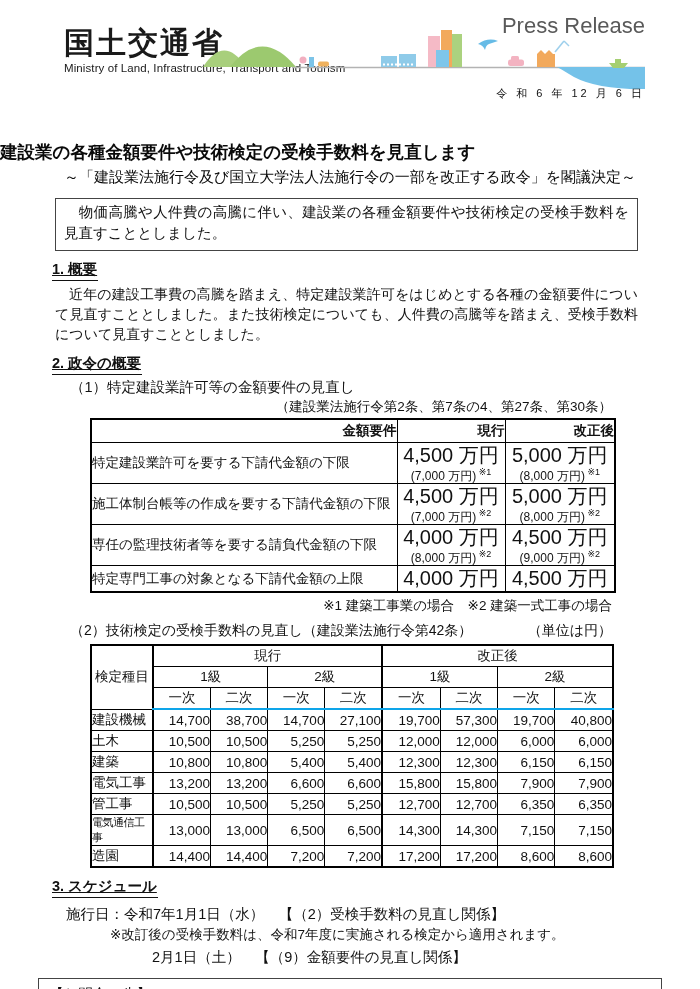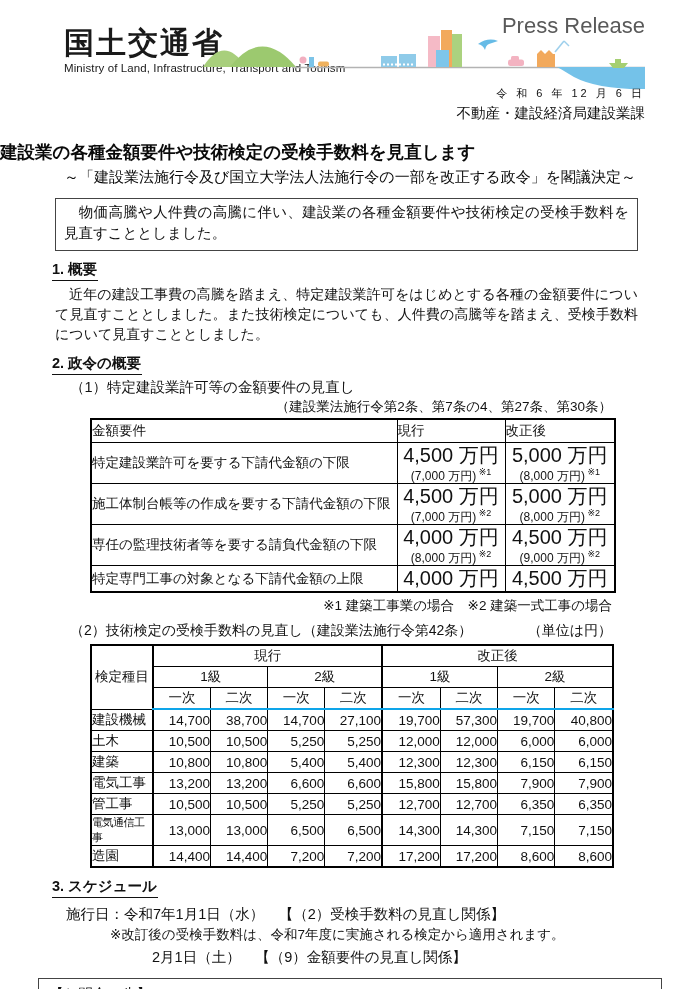--- a/index.html
+++ b/index.html
@@ -18,29 +18,29 @@
   .date-block{position:absolute;right:55px;top:86px;text-align:right;}
   .date-line{font-size:11px;letter-spacing:3px;color:#111;}
   .dept-line{font-size:14.5px;margin-top:3px;color:#111;}
   
   .title-main{margin:12px 0 0;text-align:left;font-size:17.5px;font-weight:700;color:#0a0a0a;}
   .title-sub{margin:4px 0 0;text-align:center;font-size:15px;color:#0a0a0a;}
   
   .summary-box{margin:11px 62px 0 55px;border:1.2px solid #444;padding:3px 8px 6px;font-size:14.5px;line-height:1.45;text-align:justify;}
   
   .sec-heading{margin:9px 0 0 52px;font-size:14.5px;font-weight:700;}
-  .sec-heading .heading-u{display:inline-block;border-bottom:1.6px solid #111;padding:0 1px 1px 0;}
+  .sec-heading .heading-u{display:inline-block;border-bottom:1.6px solid #111;padding:0 1px 1px 0;text-decoration:underline;}
   .overview-body{margin:4px 62px 0 55px;font-size:14px;line-height:1.42;text-align:justify;}
   .item-title{margin:3px 0 0 70px;font-size:14.5px;}
   .law-ref{margin:1px 88px 0 0;text-align:right;font-size:13.5px;}
   
   table{border-collapse:collapse;}
   .amount-table{margin:2px 0 0 90px;width:524px;table-layout:fixed;border:2px solid #000;font-size:13.5px;}
   .amount-table th,.amount-table td{border:1px solid #000;padding:0;}
-  .amount-table th{font-weight:400;height:22px;text-align:left;}
+  .amount-table th{font-weight:700;height:22px;text-align:right;}
   .at-label{padding-left:6px;height:36px;vertical-align:middle;font-size:13.5px;}
   .at-val{text-align:center;vertical-align:middle;}
   .at-main{font-size:20px;line-height:1.25;}
   .at-sub{font-size:12px;line-height:1.1;}
   .at-note{font-size:9px;}
   .amount-table tr.single .at-label,.amount-table tr.single .at-val{height:23px;}
   .footnote{margin:4px 88px 0 0;text-align:right;font-size:13.5px;}
   .item2-line{margin:7px 88px 0 70px;display:flex;justify-content:space-between;font-size:14px;}
   
   .fee-table{margin:4px 0 0 90px;width:524px;table-layout:fixed;border:2px solid #000;font-size:13.5px;}
@@ -98,21 +98,20 @@
     <g>
       <path d="M409,35 l4,5 l11,0 l4,-5 z" fill="#a5cf72"></path>
       <rect x="415" y="31" width="6" height="4" fill="#a5cf72"></rect>
     </g>
   </svg>
 
   <div class="press-release">Press Release</div>
 
   <div class="date-block">
     <div class="date-line">令 和 6 年 12 月 6 日</div>
-    <div class="dept-line">不動産・建設経済局建設業課</div>
   </div>
 </div>
 
 <div class="title-main">建設業の各種金額要件や技術検定の受検手数料を見直します</div>
 <div class="title-sub">～「建設業法施行令及び国立大学法人法施行令の一部を改正する政令」を閣議決定～</div>
 
 <div class="summary-box">　物価高騰や人件費の高騰に伴い、建設業の各種金額要件や技術検定の受検手数料を見直すこととしました。</div>
 
 <div class="sec-heading"><span class="heading-u">1. 概要</span></div>
 <div class="overview-body">　近年の建設工事費の高騰を踏まえ、特定建設業許可をはじめとする各種の金額要件について見直すこととしました。また技術検定についても、人件費の高騰等を踏まえ、受検手数料について見直すこととしました。</div>

